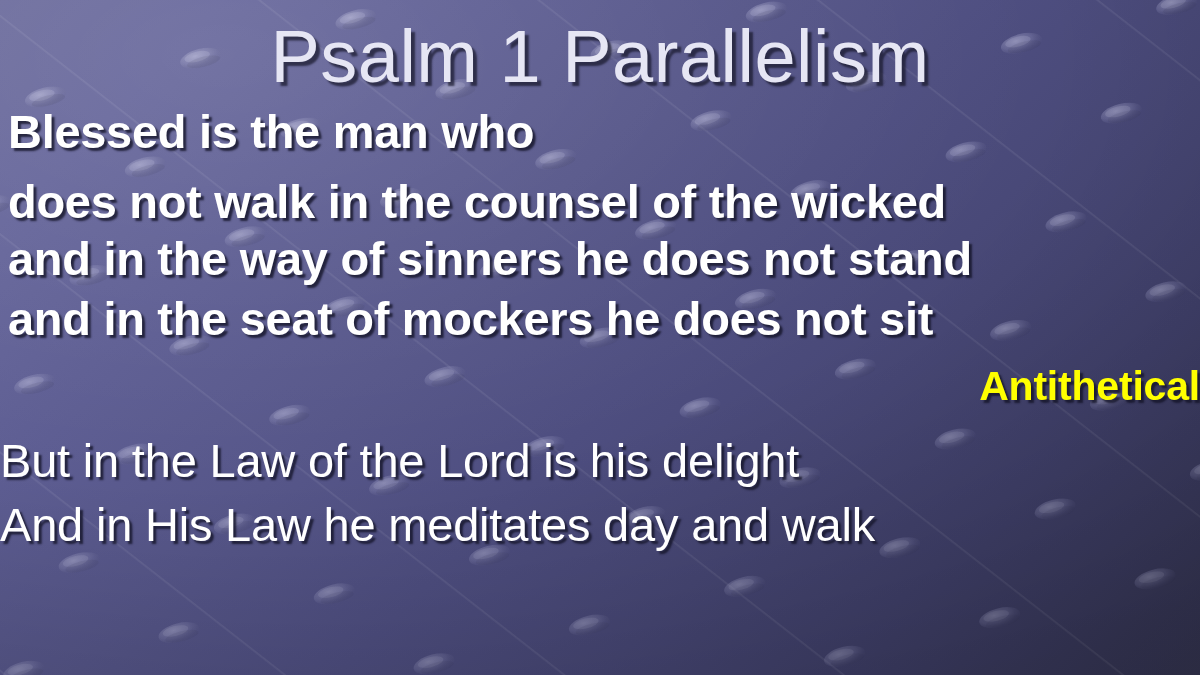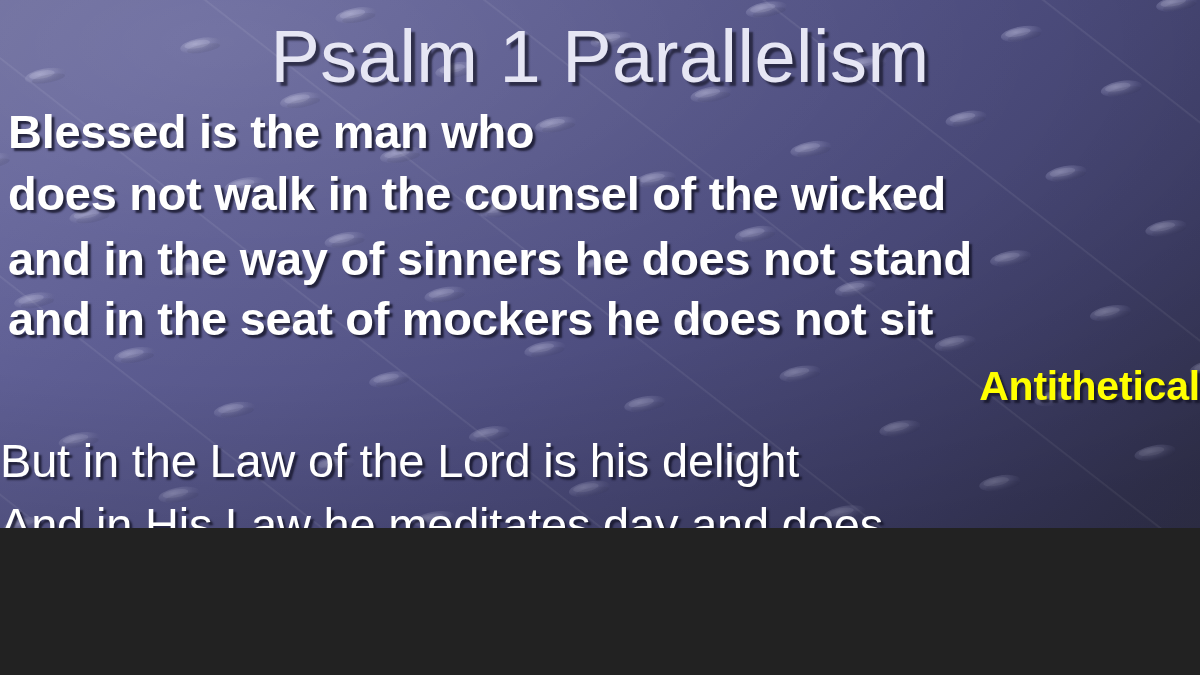--- a/index.html
+++ b/index.html
@@ -5,21 +5,21 @@
 <style>
   html, body {
     margin: 0;
     padding: 0;
     background: #222;
   }
 
   .slide {
     position: relative;
     width: 1200px;
-    height: 528px;
+    height: 675px;
     overflow: hidden;
     font-family: "Liberation Sans", sans-serif;
     
     background:
       linear-gradient(135deg,
         #6b6b9c 0%,
         #65659a 12%,
         #5d5d92 26%,
         #565689 40%,
         #4e4e80 54%,
@@ -104,21 +104,21 @@
     font-weight: bold;
     font-size: 47px;
     line-height: 1.0;
     letter-spacing: -0.3px;
     text-shadow: 3px 3px 2px rgba(20,20,40,0.80);
     white-space: nowrap;
     padding-left: 8px;
   }
 
   .line-1 { position: absolute; top: 4px;   }
-  .line-2 { position: absolute; top: 66px; padding-left: 8px;  }
+  .line-2 { position: absolute; top: 74px; padding-left: 8px;  }
   .line-3 { position: absolute; top: 131px; }
   .line-4 { position: absolute; top: 191px; }
 
   .label-antithetical {
     position: absolute;
     top: 262px;
     left: 0;
     width: 1200px;
     text-align: right;
     color: #ffff00;
@@ -279,17 +279,17 @@
 
     <div class="body-block">
       <div class="body-line line-1">Blessed is the man who</div>
       <div class="body-line line-2">does not walk in the counsel of the wicked</div>
       <div class="body-line line-3">and in the way of sinners he does not stand</div>
       <div class="body-line line-4">and in the seat of mockers he does not sit</div>
 
       <div class="label-antithetical">Antithetical</div>
 
       <div class="line-5">But in the Law of the Lord is his delight</div>
-      <div class="line-6">And in His Law he meditates day and does</div>
+      <div class="line-6">And in His Law he meditates day and walk</div>
     </div>
 
   </div>
 </div>
 
 </body></html>

